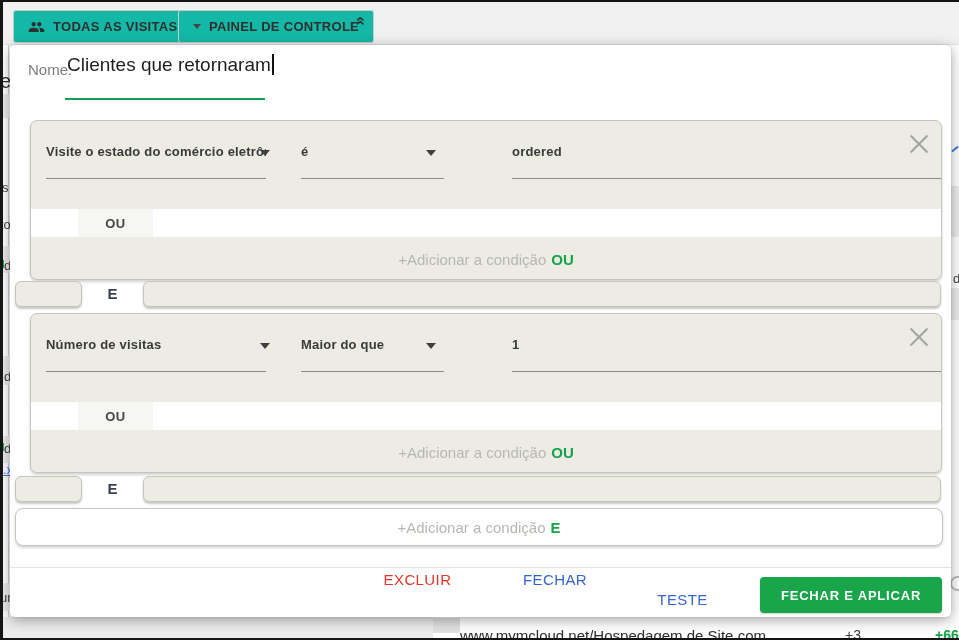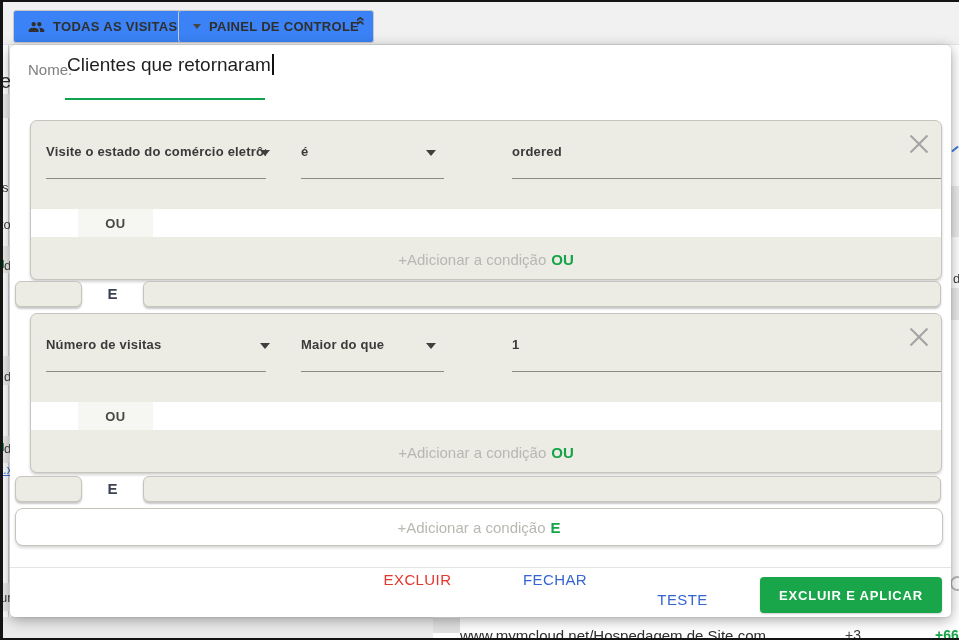--- a/index.html
+++ b/index.html
@@ -8,21 +8,21 @@
 
   .abs { position:absolute; }
 
   
   .border-top    { left:0; top:0; width:959px; height:2px; background:#141414; z-index:50; }
   .border-left   { left:0; top:0; width:3px; height:640px; background:#141414; z-index:50; }
   .border-bottom { left:0; top:638px; width:959px; height:2px; background:#141414; z-index:50; }
 
   
   .topbar { left:0; top:0; width:959px; height:45px; background:#f1f1f1; border-bottom:1px solid #e6e6e6; z-index:5; }
-  .tb-btn { position:absolute; top:10px; height:33px; background:#3b82f6; border:1px solid #c9c9c9; border-radius:3px;
+  .tb-btn { position:absolute; top:10px; height:33px; background:#14b8a6; border:1px solid #c9c9c9; border-radius:3px;
             display:flex; align-items:center; gap:8px; padding:0 14px; font-size:13px; font-weight:700;
             letter-spacing:.3px; color:#2f2f2f; cursor:pointer; }
   .tb-btn.visits { left:13px; }
   .tb-btn.panel  { left:178px; }
   .tri-down { width:0; height:0; border-left:4px solid transparent; border-right:4px solid transparent; border-top:5px solid #454545; }
   .collapse-icon { position:absolute; left:356px; top:12px; font-size:17px; font-weight:700; color:#333;
                    display:inline-block; transform:rotate(90deg); cursor:pointer; line-height:18px; }
 
   
   .left-strip-line { left:8px; top:45px; width:1px; height:572px; background:#ccd1d9; z-index:1; }
@@ -232,19 +232,19 @@
 
     <div class="abs add-e-box">
       <span>+Adicionar a condição</span>
       <span class="add-word">E</span>
     </div>
 
     <div class="abs footer-divider"></div>
     <span class="abs txt-btn btn-delete">EXCLUIR</span>
     <span class="abs txt-btn btn-close">FECHAR</span>
     <span class="abs txt-btn btn-test">TESTE</span>
-    <button class="abs btn-save">EXCLUIR E APLICAR</button>
+    <button class="abs btn-save">FECHAR E APLICAR</button>
   </div>
 
   <div class="abs border-top"></div>
   <div class="abs border-left"></div>
   <div class="abs border-bottom"></div>
 </div>
 
 </body></html>

